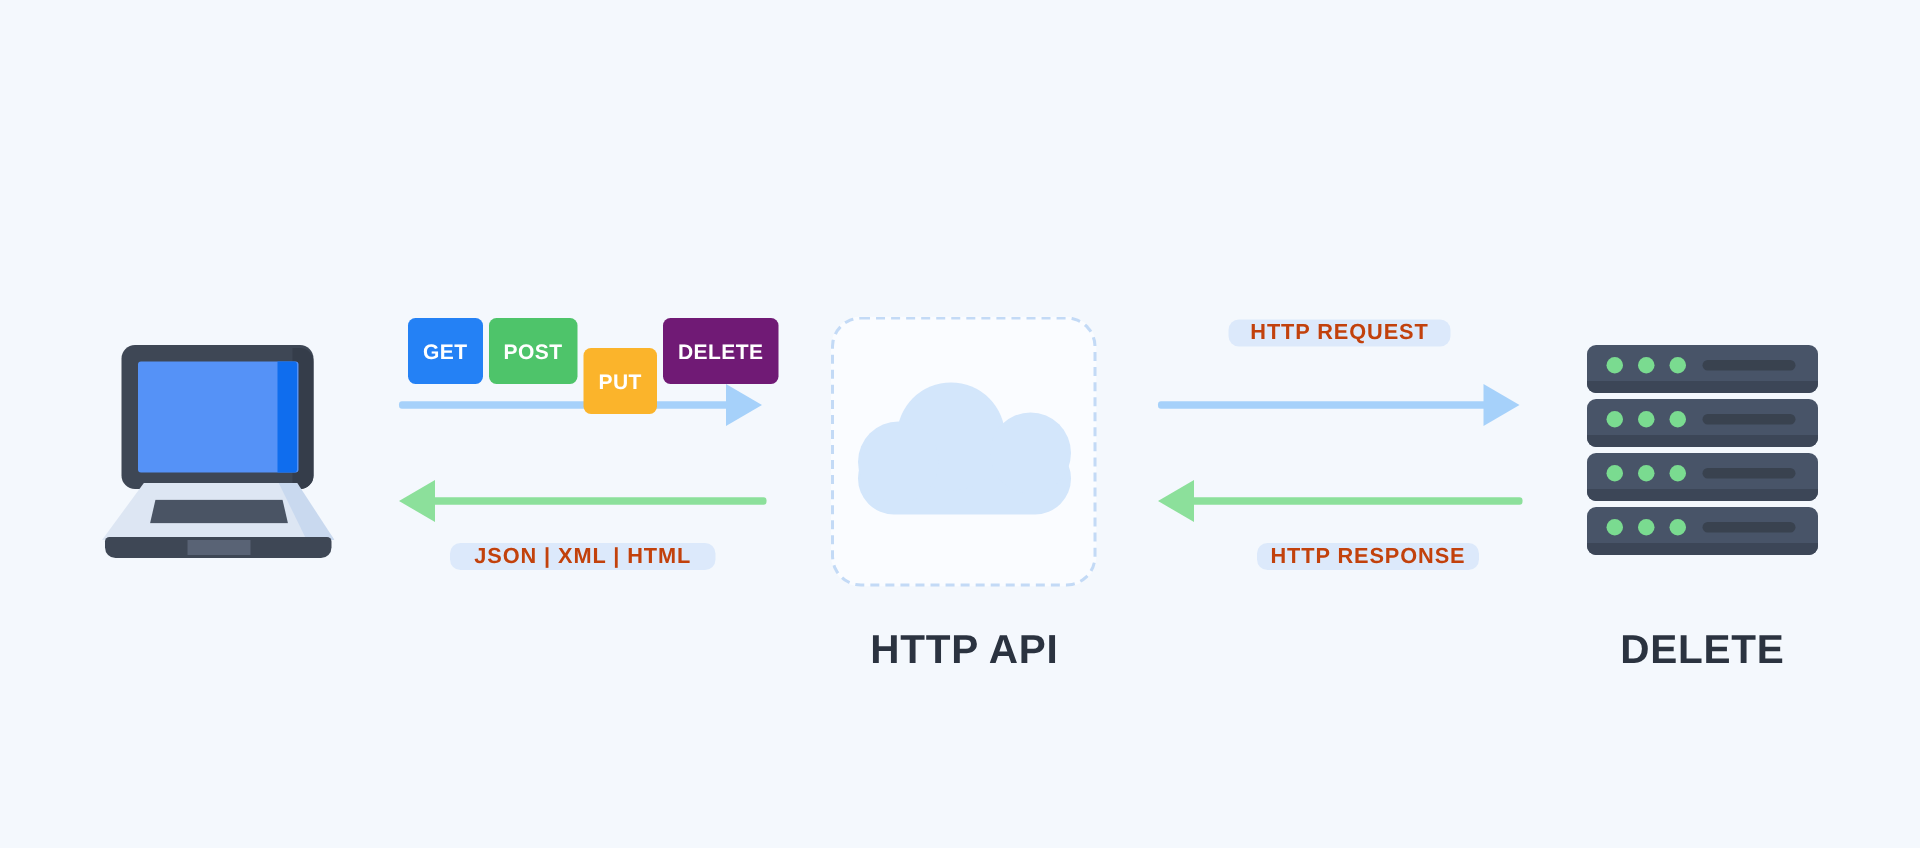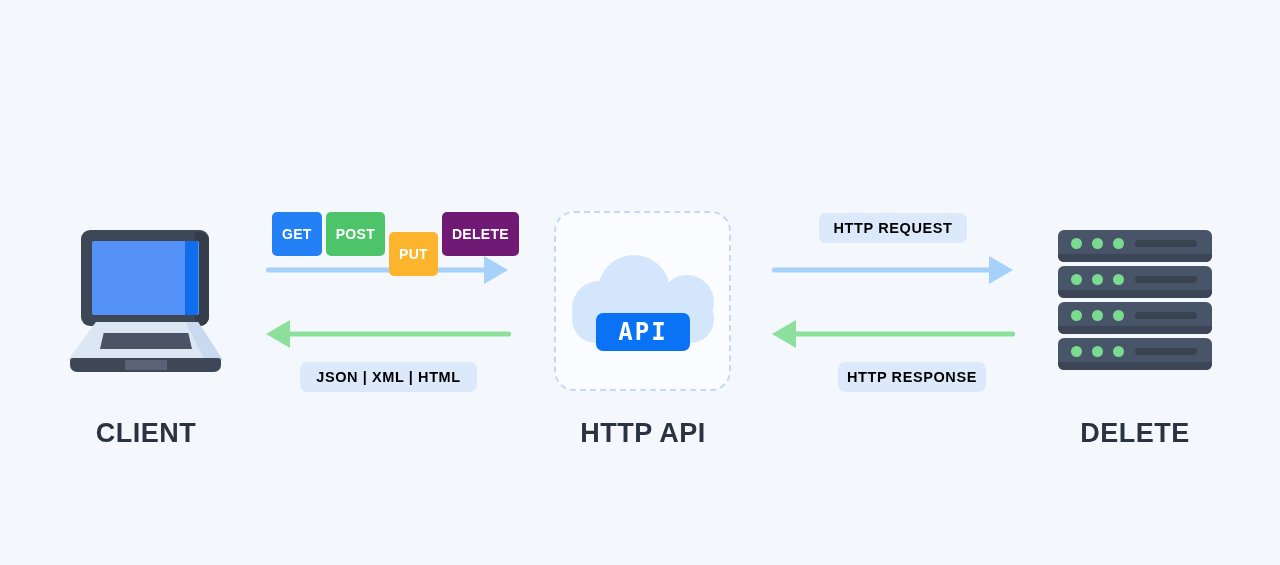--- a/index.html
+++ b/index.html
@@ -260,24 +260,24 @@
     font-weight: bold;
     letter-spacing: 0.3px;
     display: flex;
     align-items: center;
     justify-content: center;
   }
 
   
   .pill {
     position: absolute;
-    height: 30px;
+    height: 18px;
     background: #dce9fb;
     border-radius: 7px;
-    color: #000000;
+    color: #c2410c;
     font-size: 14.5px;
     font-weight: bold;
     letter-spacing: 0.6px;
     display: flex;
     align-items: center;
     justify-content: center;
   }
   #pill-formats  { left: 300px; top: 362px; width: 177px; }
   #pill-request  { left: 819px; top: 213px; width: 148px; }
   #pill-response { left: 838px; top: 362px; width: 148px; }
@@ -292,21 +292,20 @@
     <div class="lid"></div>
     <div class="lid-edge"></div>
     <div class="screen"></div>
     <div class="screen-strip"></div>
     <div class="base"></div>
     <div class="base-light"></div>
     <div class="keyboard"></div>
     <div class="foot"></div>
     <div class="foot-notch"></div>
   </div>
-  <div class="node-label" id="label-client">CLIENT</div>
 
   <div class="arrow right" id="arrow-req-left" style="color: rgb(166, 209, 250);">
     <div class="shaft"></div>
     <div class="head"></div>
   </div>
   <div class="arrow left" id="arrow-res-left" style="color: rgb(140, 224, 155);">
     <div class="shaft"></div>
     <div class="head"></div>
   </div>
 
@@ -319,21 +318,20 @@
 
   <div class="pill" id="pill-formats" style="background: rgb(220, 233, 251);">JSON  |  XML  |  HTML</div>
 
   <div class="api-box"></div>
   <div class="cloud">
     <div class="c-body"></div>
     <div class="puff p1"></div>
     <div class="puff p2"></div>
     <div class="puff p3"></div>
   </div>
-  <div class="api-badge" style="background: rgb(10, 114, 245);">API</div>
   <div class="node-label" id="label-restapi">HTTP API</div>
 
   <div class="arrow right" id="arrow-req-right" style="color: rgb(166, 209, 250);">
     <div class="shaft"></div>
     <div class="head"></div>
   </div>
   <div class="arrow left" id="arrow-res-right" style="color: rgb(140, 224, 155);">
     <div class="shaft"></div>
     <div class="head"></div>
   </div>

